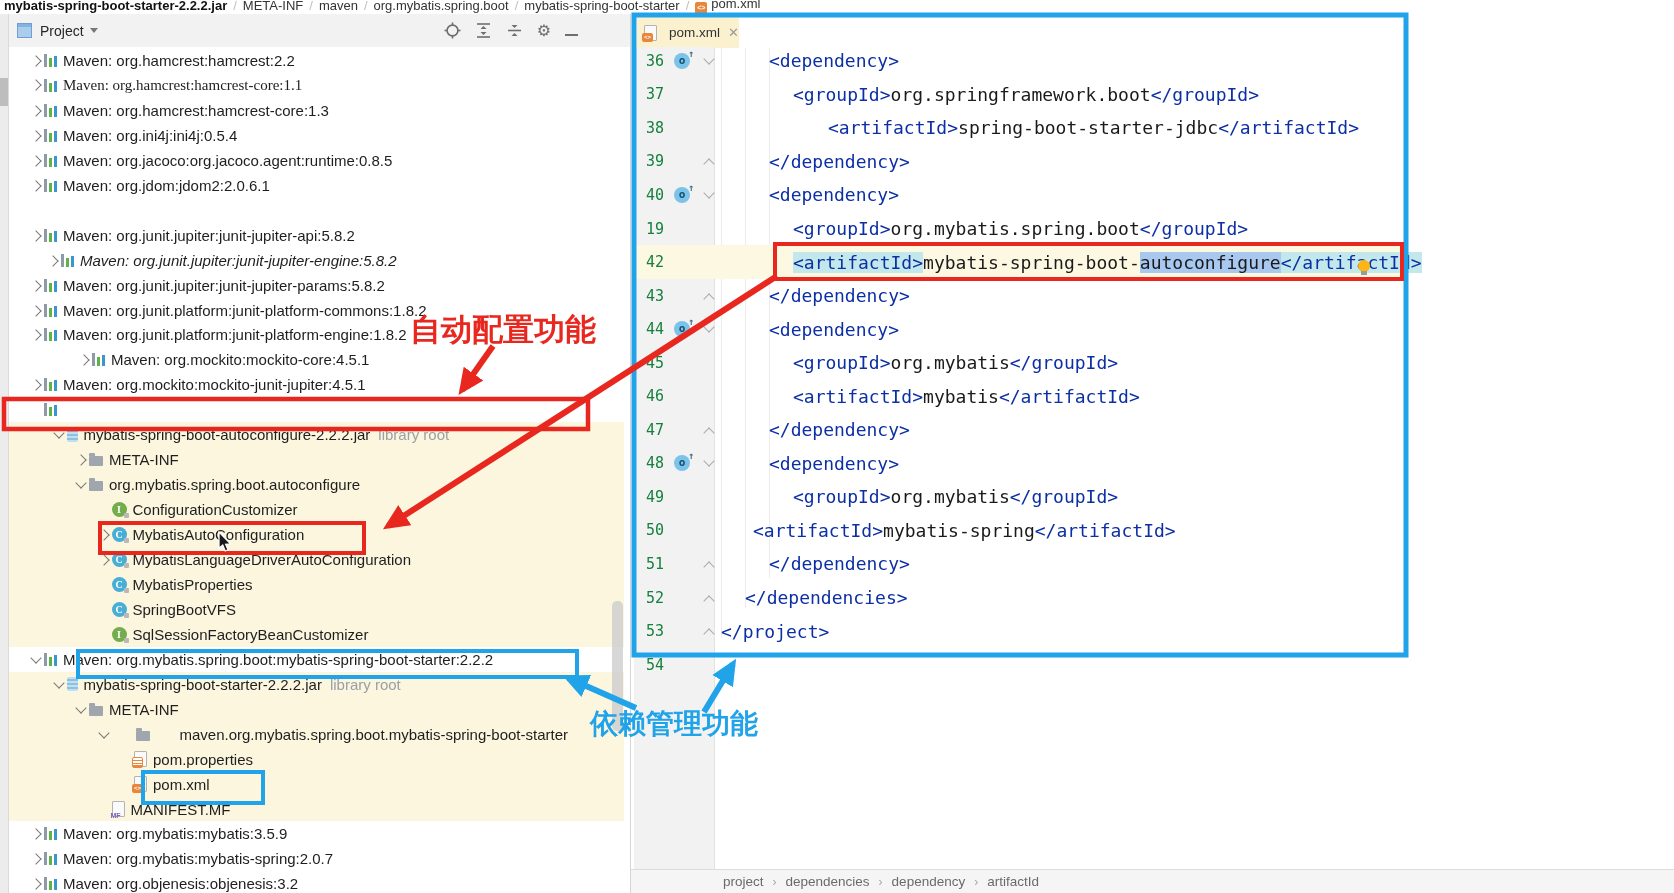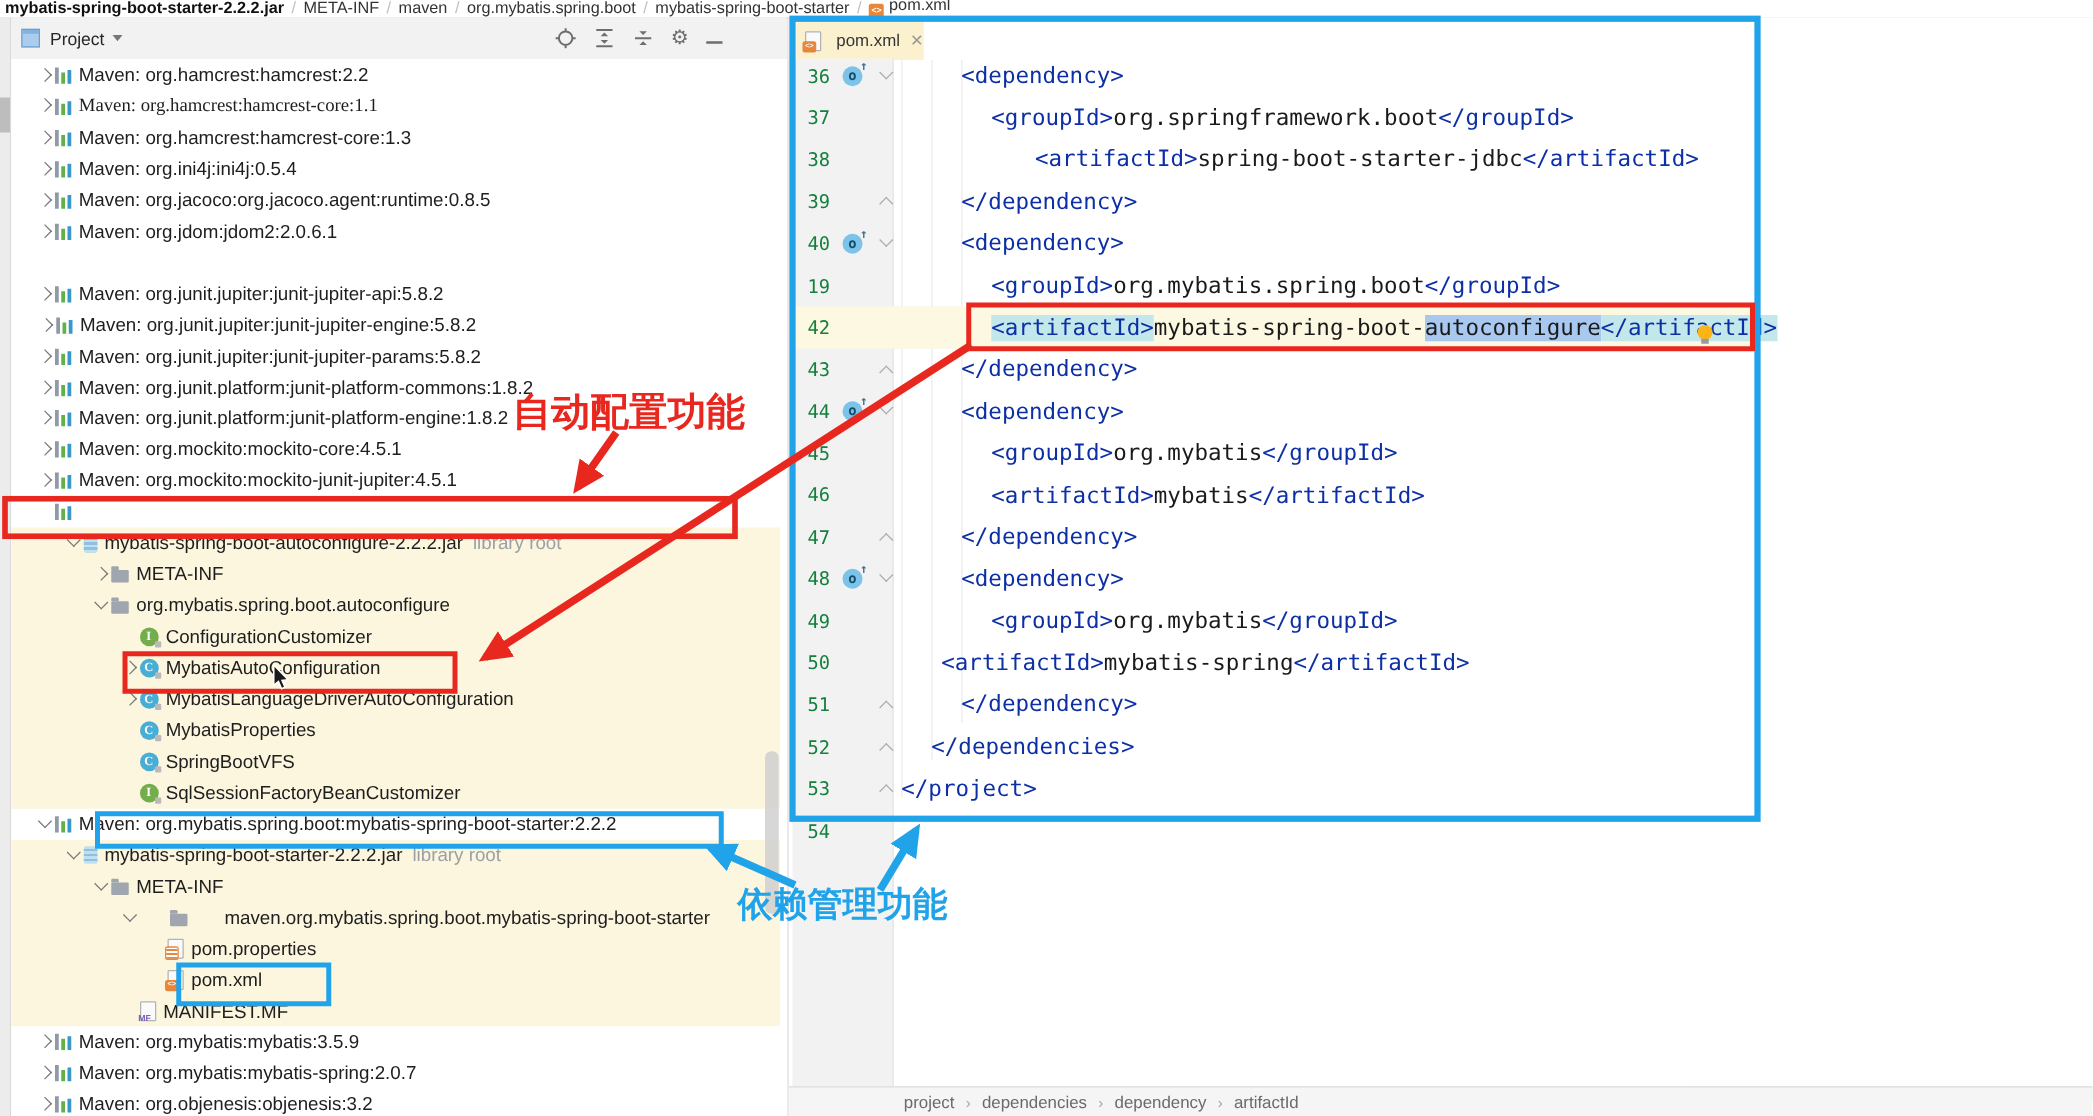--- a/index.html
+++ b/index.html
@@ -238,21 +238,21 @@
       </div>
       <div class="trow" style="top: 175.65px; padding-left: 19px;">
         <span class="chev-slot"><span class="tchev"></span></span>
         <span class="ticon i-lib">
           <b class="b1"></b>
           <b class="b2"></b>
           <b class="b3"></b>
         </span>
         <span>Maven: org.junit.jupiter:junit-jupiter-api:5.8.2</span>
       </div>
-      <div class="trow" style="top: 200.6px; padding-left: 20px;">
+      <div class="trow" style="top: 200.6px; padding-left: 36px; font-style: italic;">
         <span class="chev-slot"><span class="tchev"></span></span>
         <span class="ticon i-lib">
           <b class="b1"></b>
           <b class="b2"></b>
           <b class="b3"></b>
         </span>
         <span>Maven: org.junit.jupiter:junit-jupiter-engine:5.8.2</span>
       </div>
       <div class="trow" style="top: 225.55px; padding-left: 19px;">
         <span class="chev-slot"><span class="tchev"></span></span>
@@ -274,21 +274,21 @@
       </div>
       <div class="trow" style="top: 275.45px; padding-left: 19px;">
         <span class="chev-slot"><span class="tchev"></span></span>
         <span class="ticon i-lib">
           <b class="b1"></b>
           <b class="b2"></b>
           <b class="b3"></b>
         </span>
         <span>Maven: org.junit.platform:junit-platform-engine:1.8.2</span>
       </div>
-      <div class="trow" style="top: 300.4px; padding-left: 19px;">
+      <div class="trow" style="top: 300.4px; padding-left: 19px; margin-left: 48px;">
         <span class="chev-slot"><span class="tchev"></span></span>
         <span class="ticon i-lib">
           <b class="b1"></b>
           <b class="b2"></b>
           <b class="b3"></b>
         </span>
         <span>Maven: org.mockito:mockito-core:4.5.1</span>
       </div>
       <div class="trow" style="top: 325.35px; padding-left: 19px;">
         <span class="chev-slot"><span class="tchev"></span></span>

